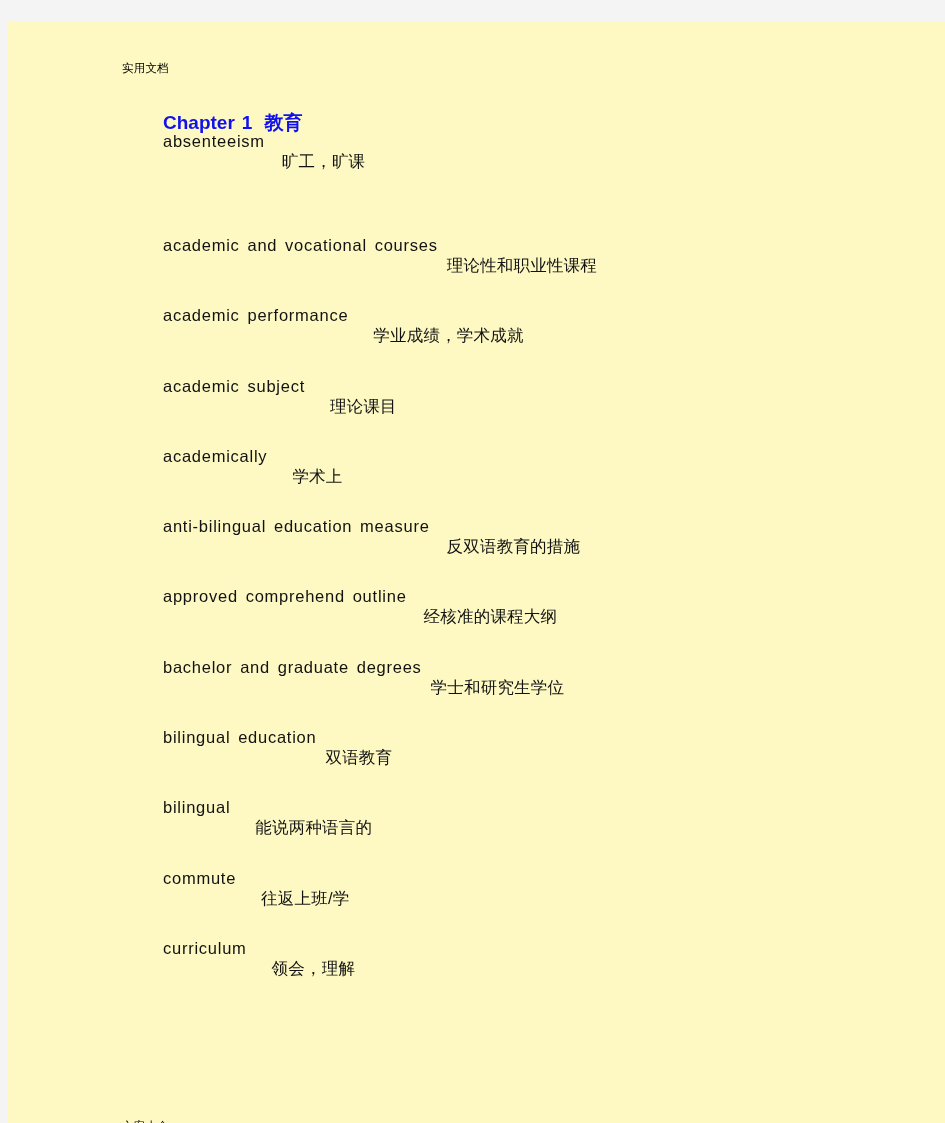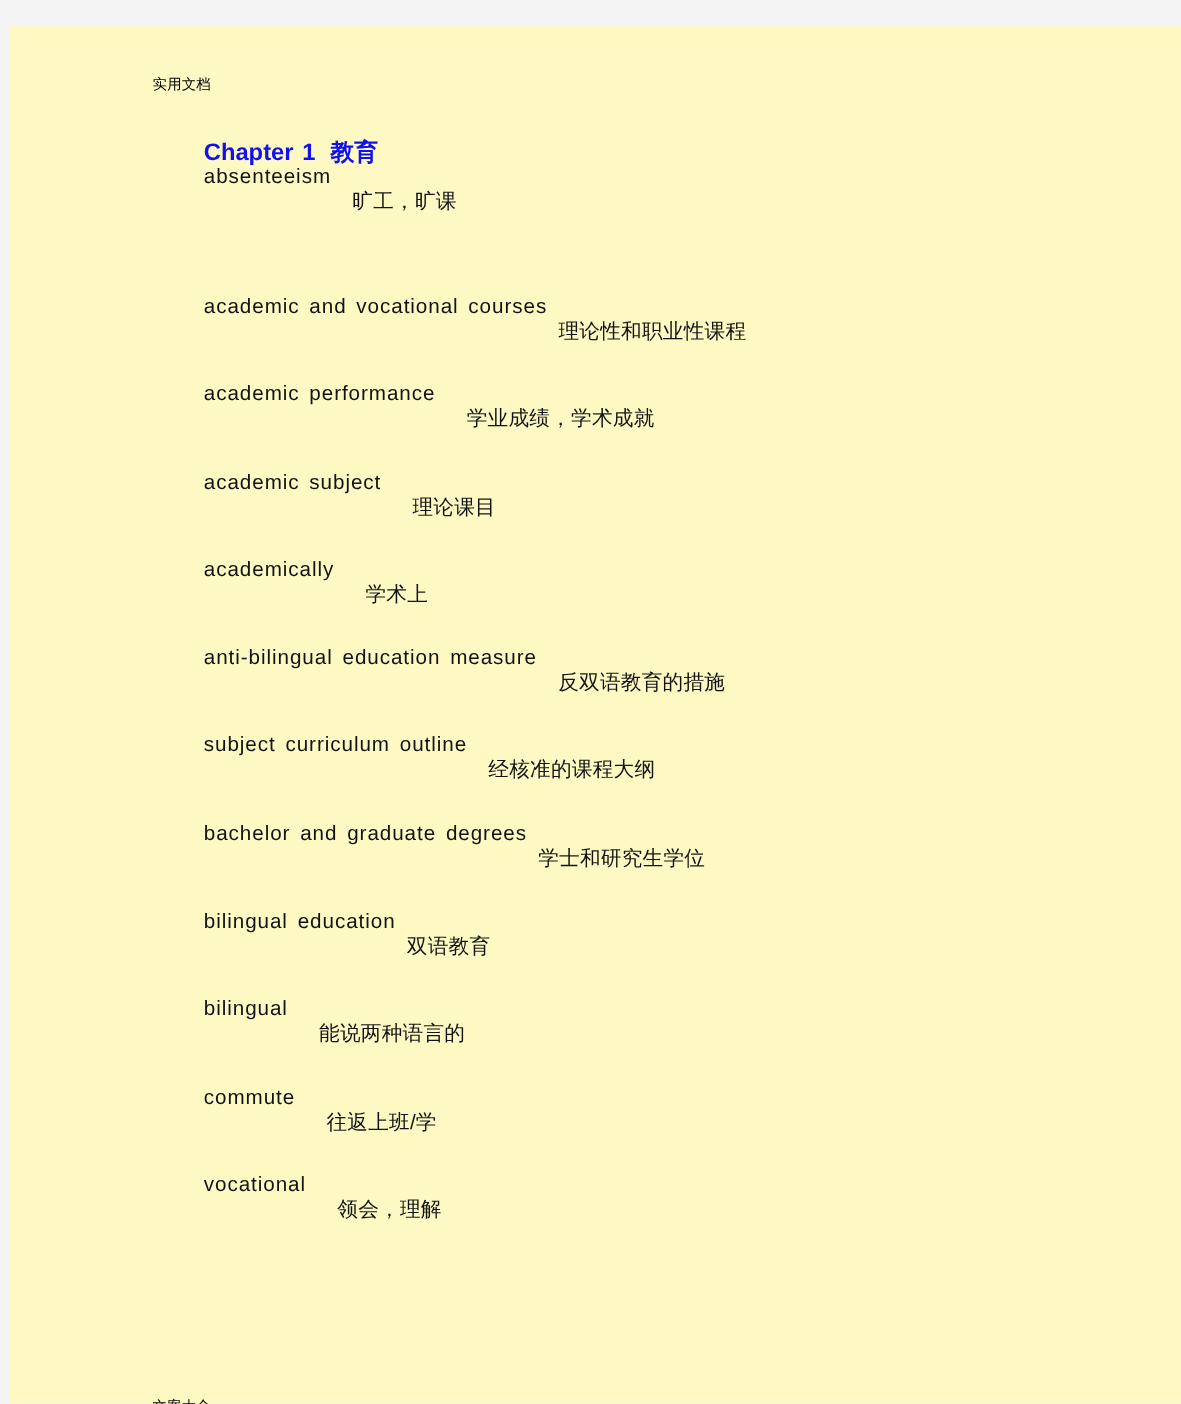--- a/index.html
+++ b/index.html
@@ -134,21 +134,21 @@
           <span class="term">academically</span>
           <span class="gap-lg"></span>
           <span class="gloss">学术上</span>
         </li>
         <li class="entry">
           <span class="term">anti-bilingual education measure</span>
           <span class="gap-md"></span>
           <span class="gloss">反双语教育的措施</span>
         </li>
         <li class="entry">
-          <span class="term">subject curriculum outline</span>
+          <span class="term">approved comprehend outline</span>
           <span class="gap-md"></span>
           <span class="gloss">经核准的课程大纲</span>
         </li>
         <li class="entry">
           <span class="term">bachelor and graduate degrees</span>
           <span class="gap-sm"></span>
           <span class="gloss">学士和研究生学位</span>
         </li>
         <li class="entry">
           <span class="term">bilingual education</span>
@@ -159,21 +159,21 @@
           <span class="term">bilingual</span>
           <span class="gap-lg"></span>
           <span class="gloss">能说两种语言的</span>
         </li>
         <li class="entry">
           <span class="term">commute</span>
           <span class="gap-lg"></span>
           <span class="gloss">往返上班/学</span>
         </li>
         <li class="entry">
-          <span class="term">vocational</span>
+          <span class="term">curriculum</span>
           <span class="gap-lg"></span>
           <span class="gloss">领会，理解</span>
         </li>
       </ul>
 
   </div>
 
   <div class="page-footer">文案大全</div>
 
 </div>

